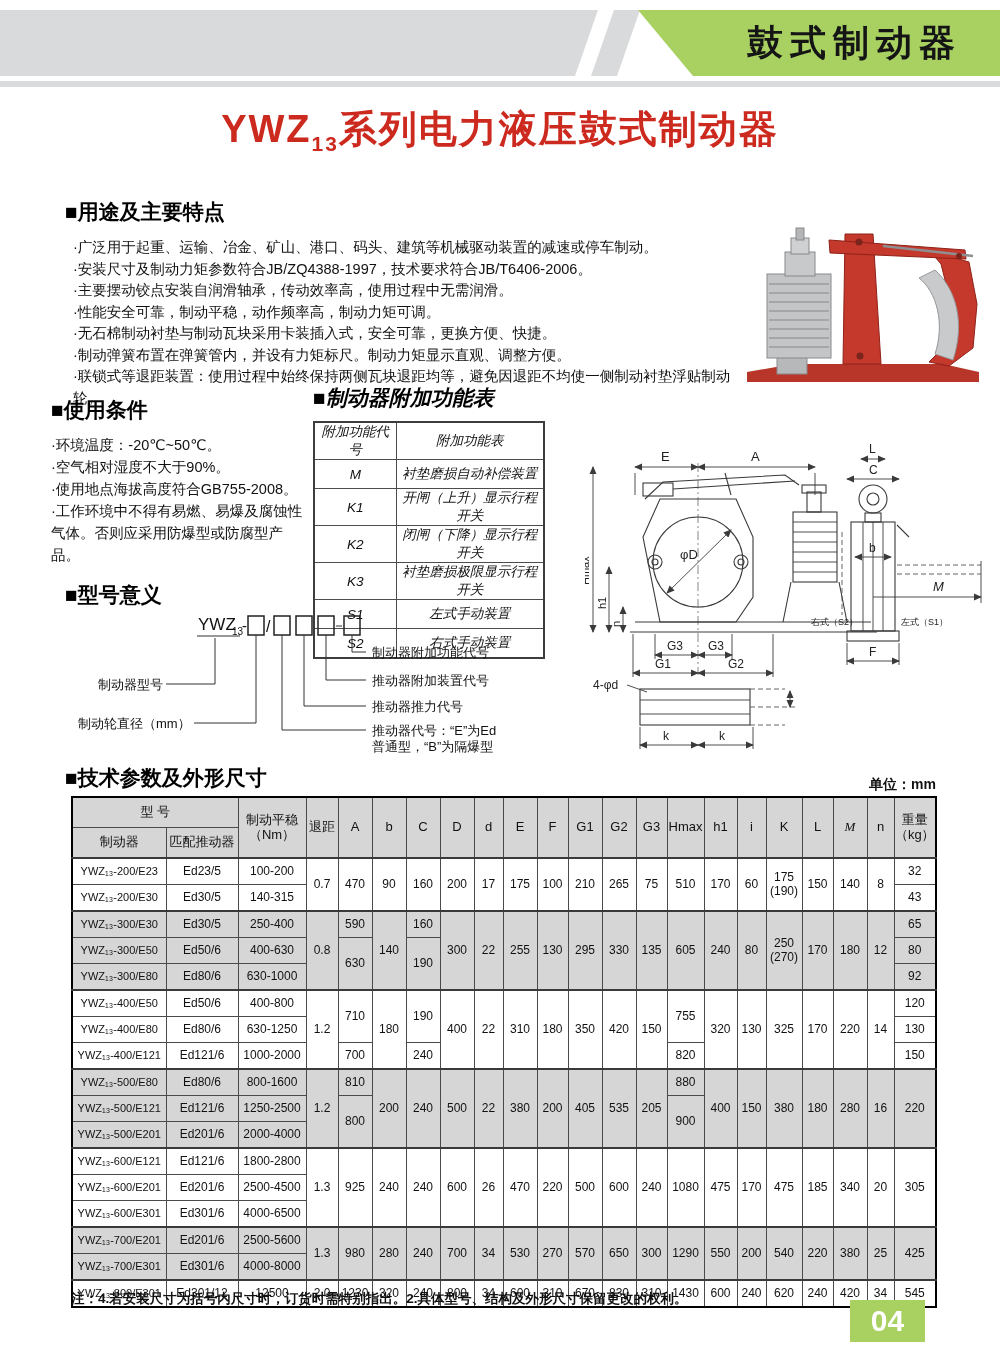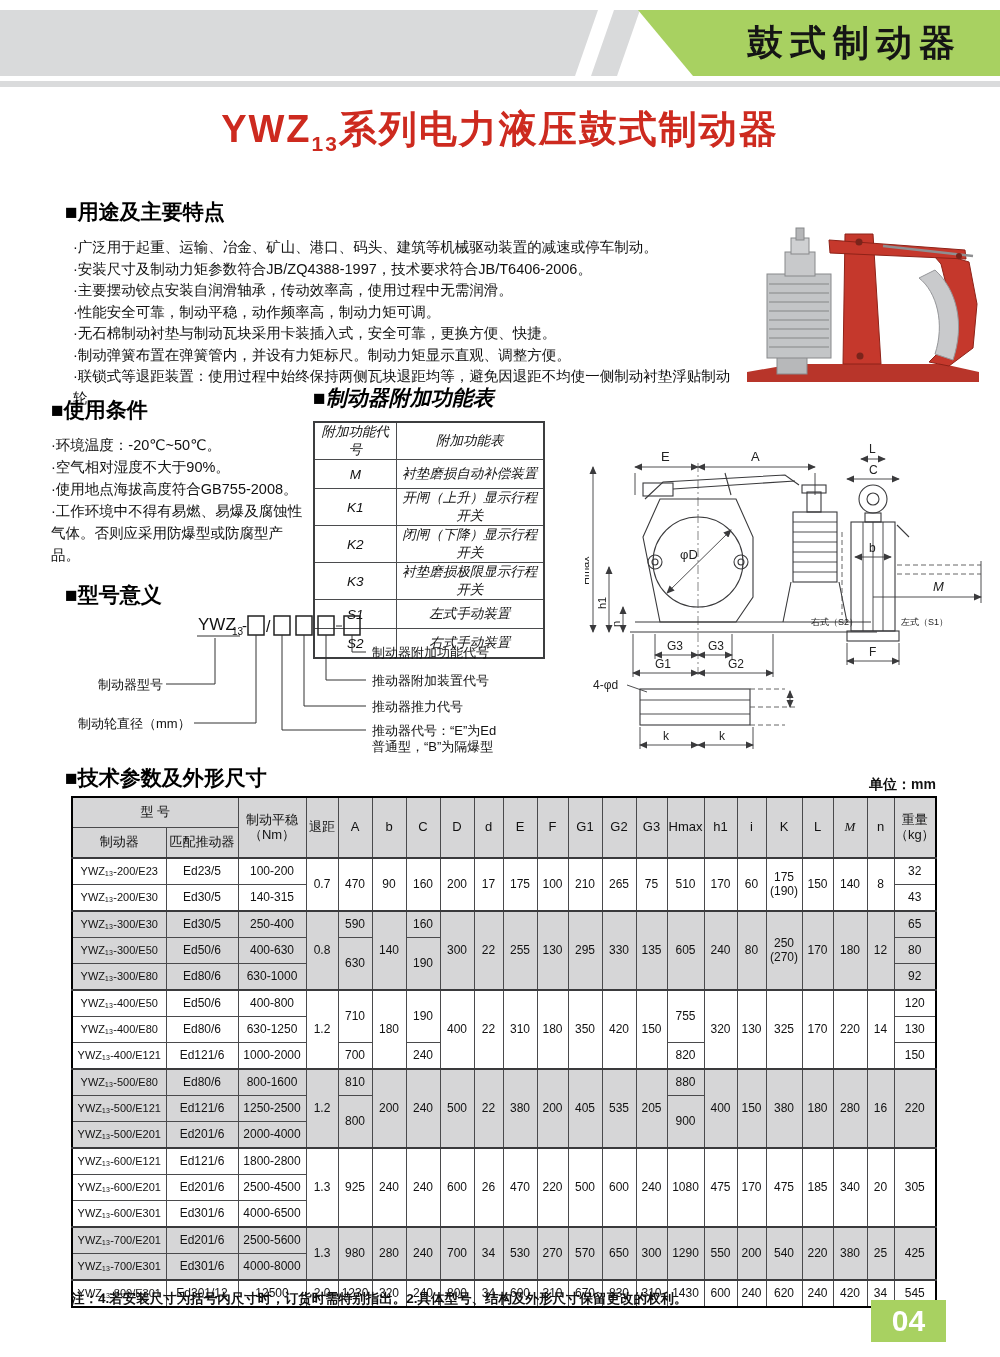--- a/index.html
+++ b/index.html
@@ -59,21 +59,21 @@
   .specs thead tr:last-child th{border-bottom:2px solid #3a3a3c;}
   .specs td{border:1px solid #4a4a4c;font-size:12px;text-align:center;padding:0 1px;
     height:25px;line-height:1.12;white-space:pre-line;}
   .specs td.model{font-size:11px;}
   .specs tr.w td{background:#fff;}
   .specs tr.g td{background:#d6d6d7;}
   .specs tr.grp td{border-top:2px solid #3a3a3c;}
   .specs th.it{font-style:italic;font-family:"Liberation Serif","DejaVu Serif",serif;}
   
   .note{position:absolute;left:71px;top:1290px;font-size:13.5px;font-weight:bold;color:#111;}
-  .pagenum{position:absolute;left:871px;top:1300px;width:75px;height:42px;background:#a8d161;
+  .pagenum{position:absolute;left:850px;top:1300px;width:75px;height:42px;background:#a8d161;
     color:#fff;font-size:30px;font-weight:bold;text-align:center;line-height:42px;}
 </style>
 </head>
 <body>
 
 <div class="page">
 
   <div class="band-gray"></div>
   <div class="band-stripe"></div>
   <div class="band-green">

